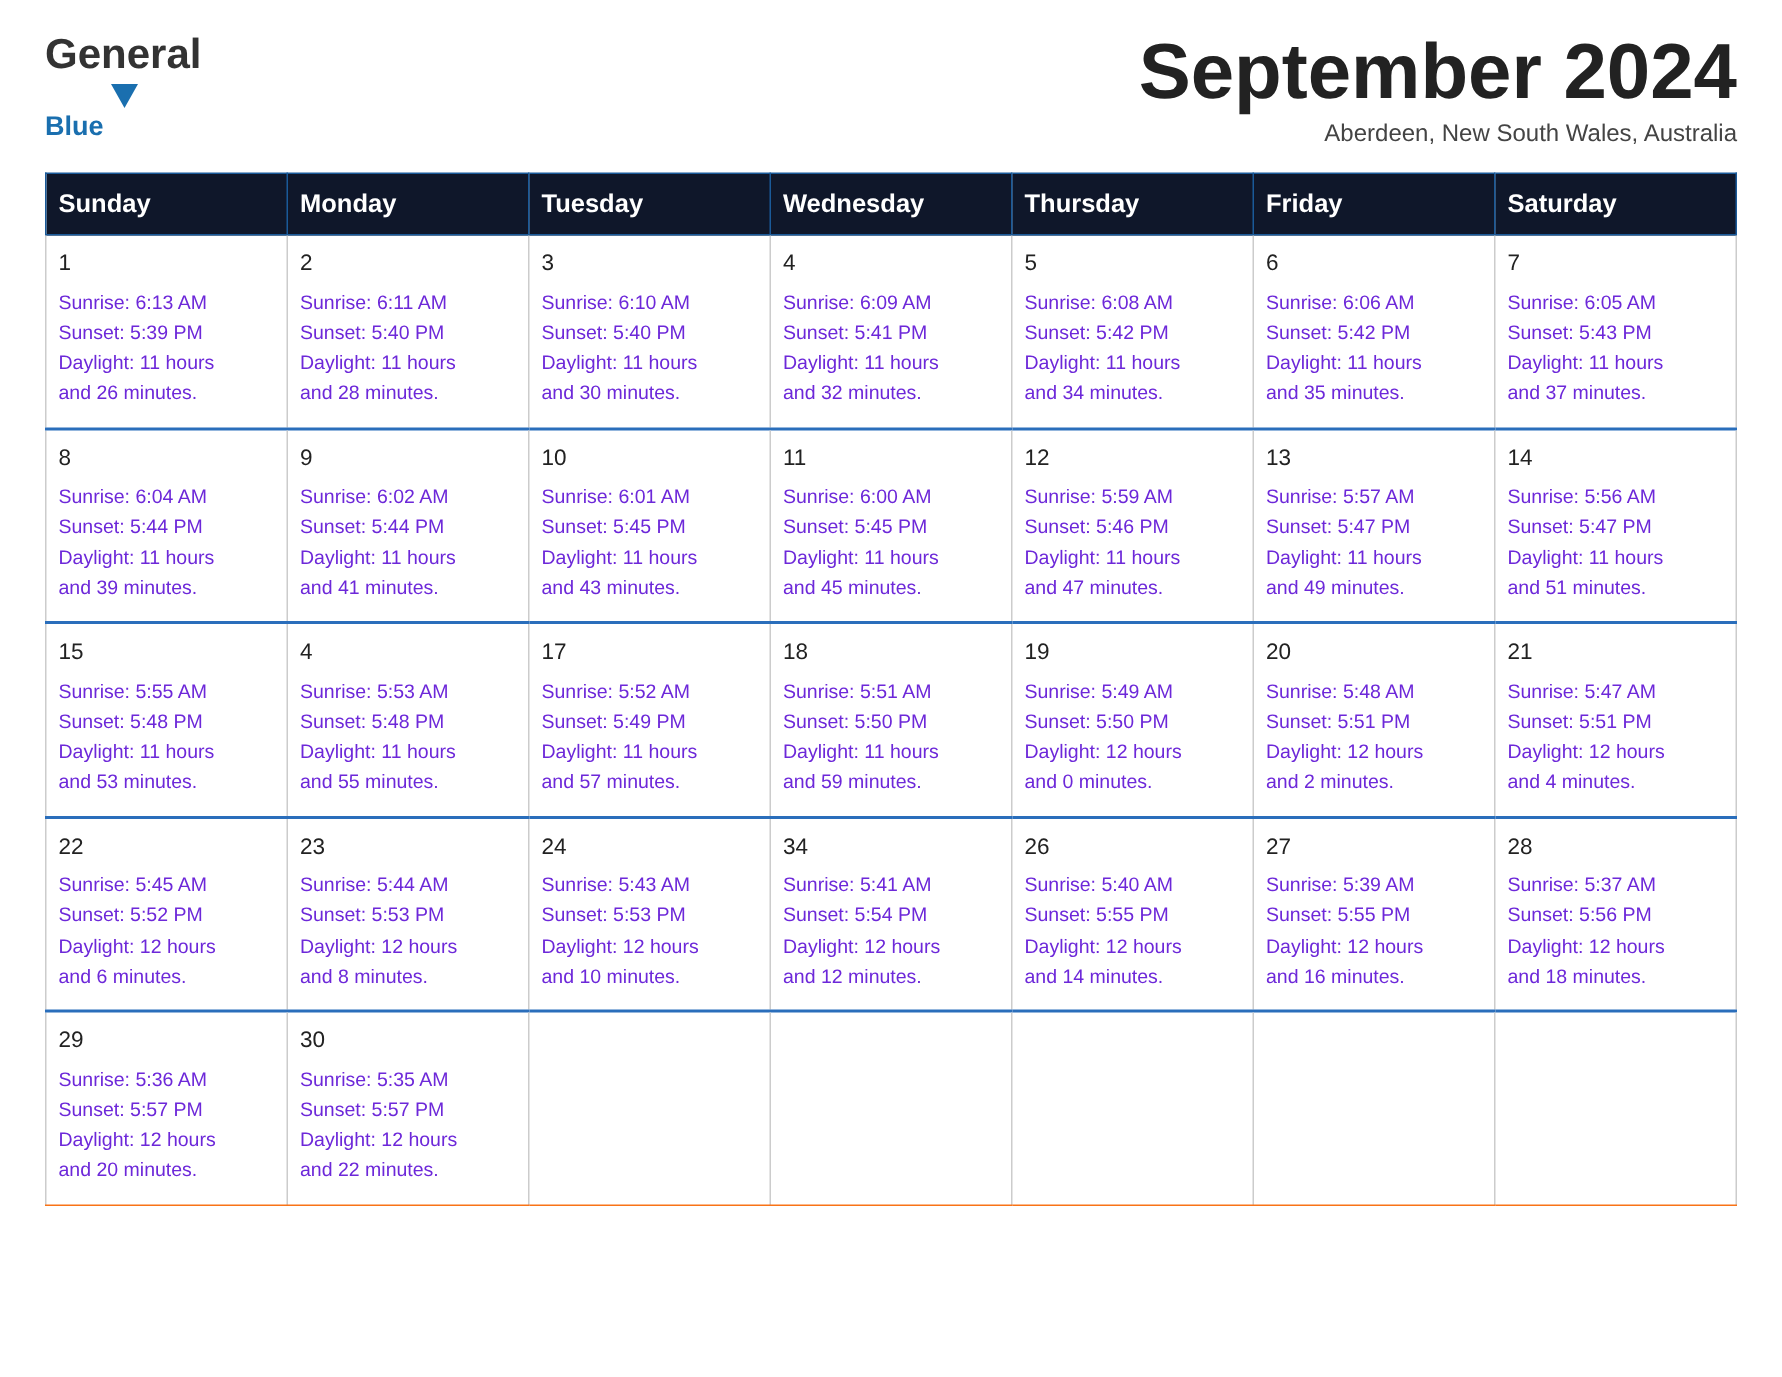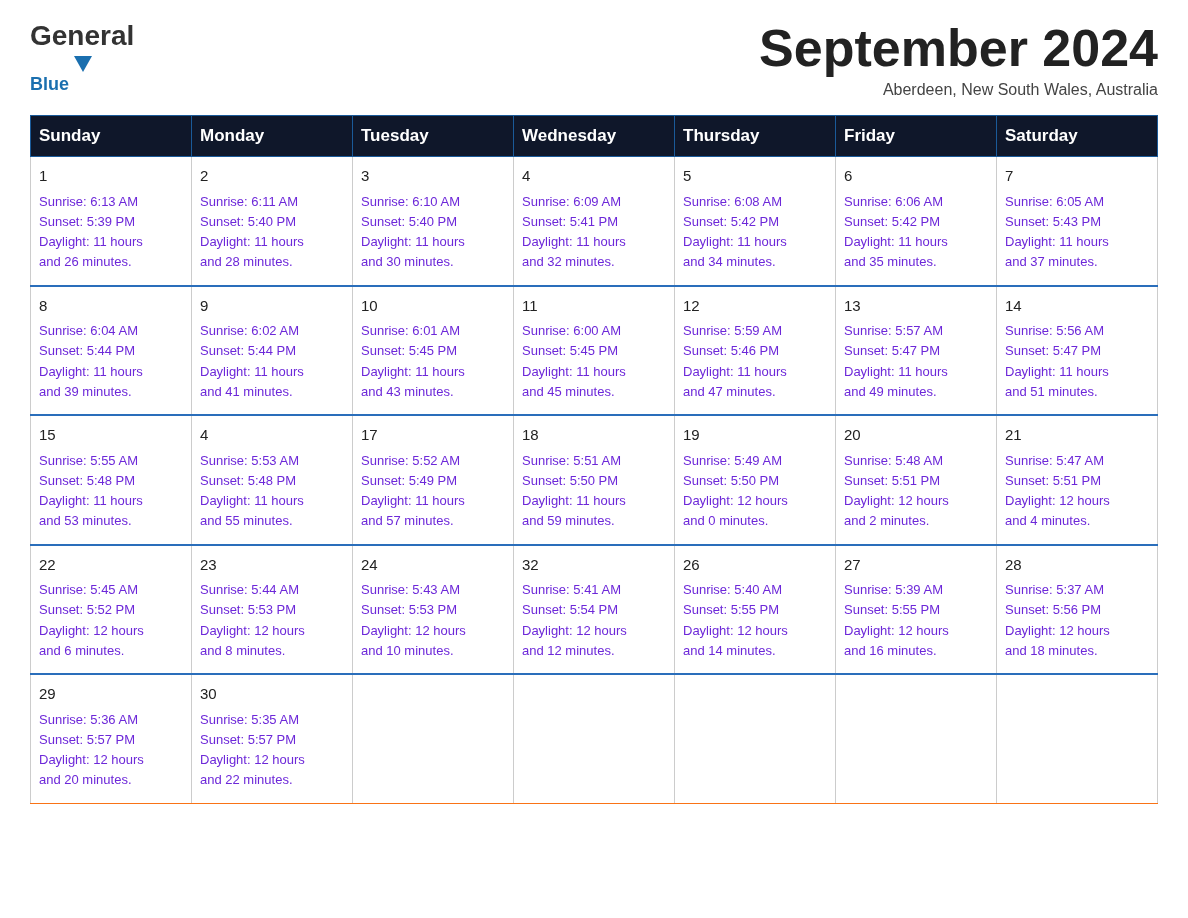--- a/index.html
+++ b/index.html
@@ -233,21 +233,21 @@
       </td>
         <td>
         <span class="day-num">23</span>
         <span class="day-info">Sunrise: 5:44 AM<br>Sunset: 5:53 PM<br>Daylight: 12 hours<br>and 8 minutes.</span>
       </td>
         <td>
         <span class="day-num">24</span>
         <span class="day-info">Sunrise: 5:43 AM<br>Sunset: 5:53 PM<br>Daylight: 12 hours<br>and 10 minutes.</span>
       </td>
         <td>
-        <span class="day-num">32</span>
+        <span class="day-num">34</span>
         <span class="day-info">Sunrise: 5:41 AM<br>Sunset: 5:54 PM<br>Daylight: 12 hours<br>and 12 minutes.</span>
       </td>
         <td>
         <span class="day-num">26</span>
         <span class="day-info">Sunrise: 5:40 AM<br>Sunset: 5:55 PM<br>Daylight: 12 hours<br>and 14 minutes.</span>
       </td>
         <td>
         <span class="day-num">27</span>
         <span class="day-info">Sunrise: 5:39 AM<br>Sunset: 5:55 PM<br>Daylight: 12 hours<br>and 16 minutes.</span>
       </td>

